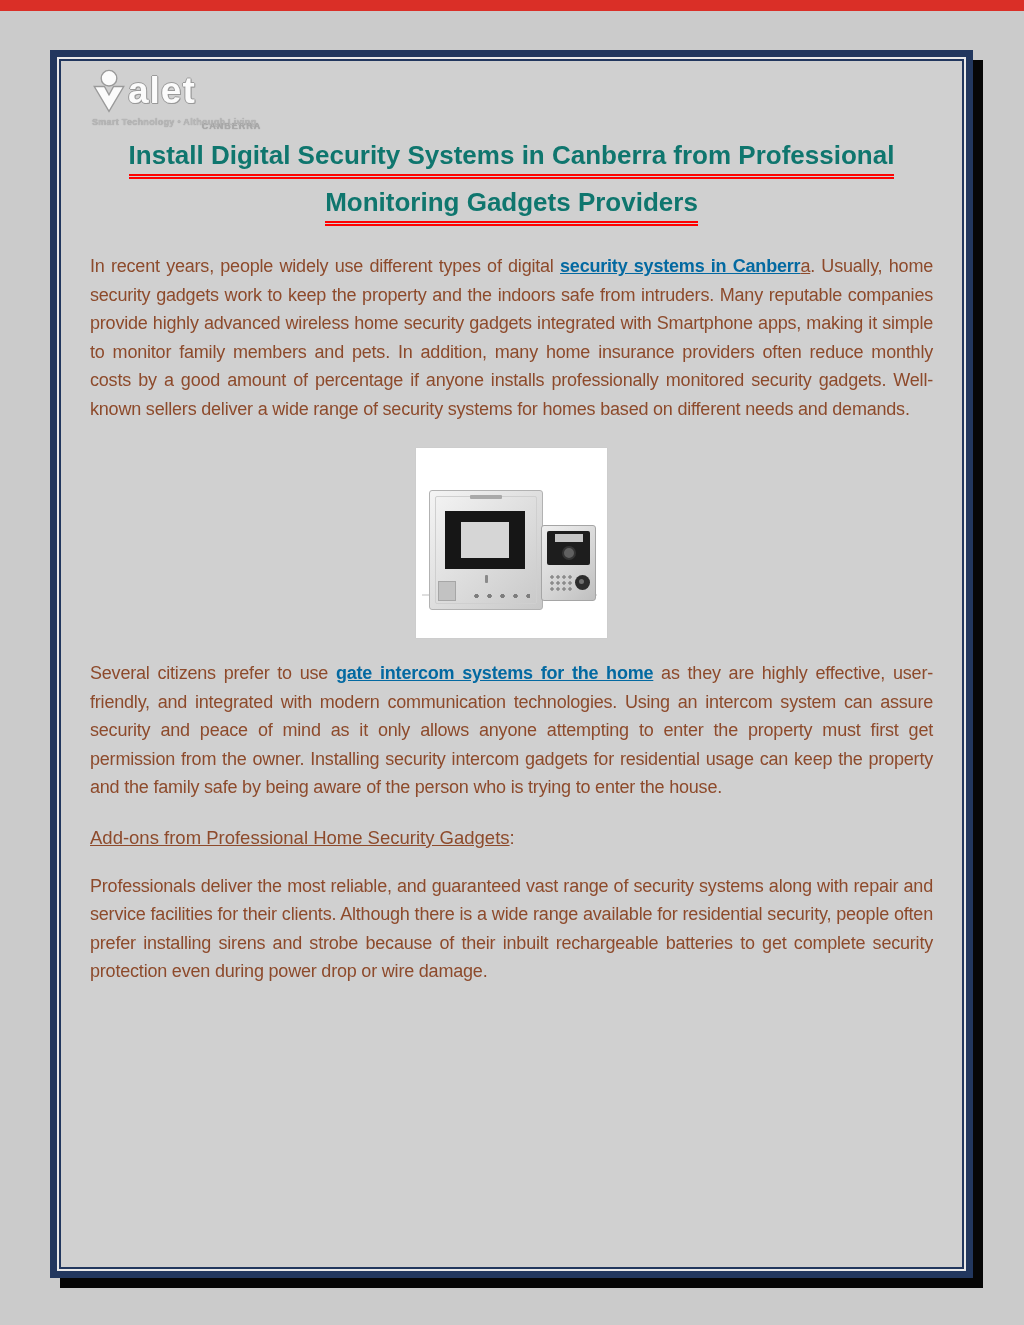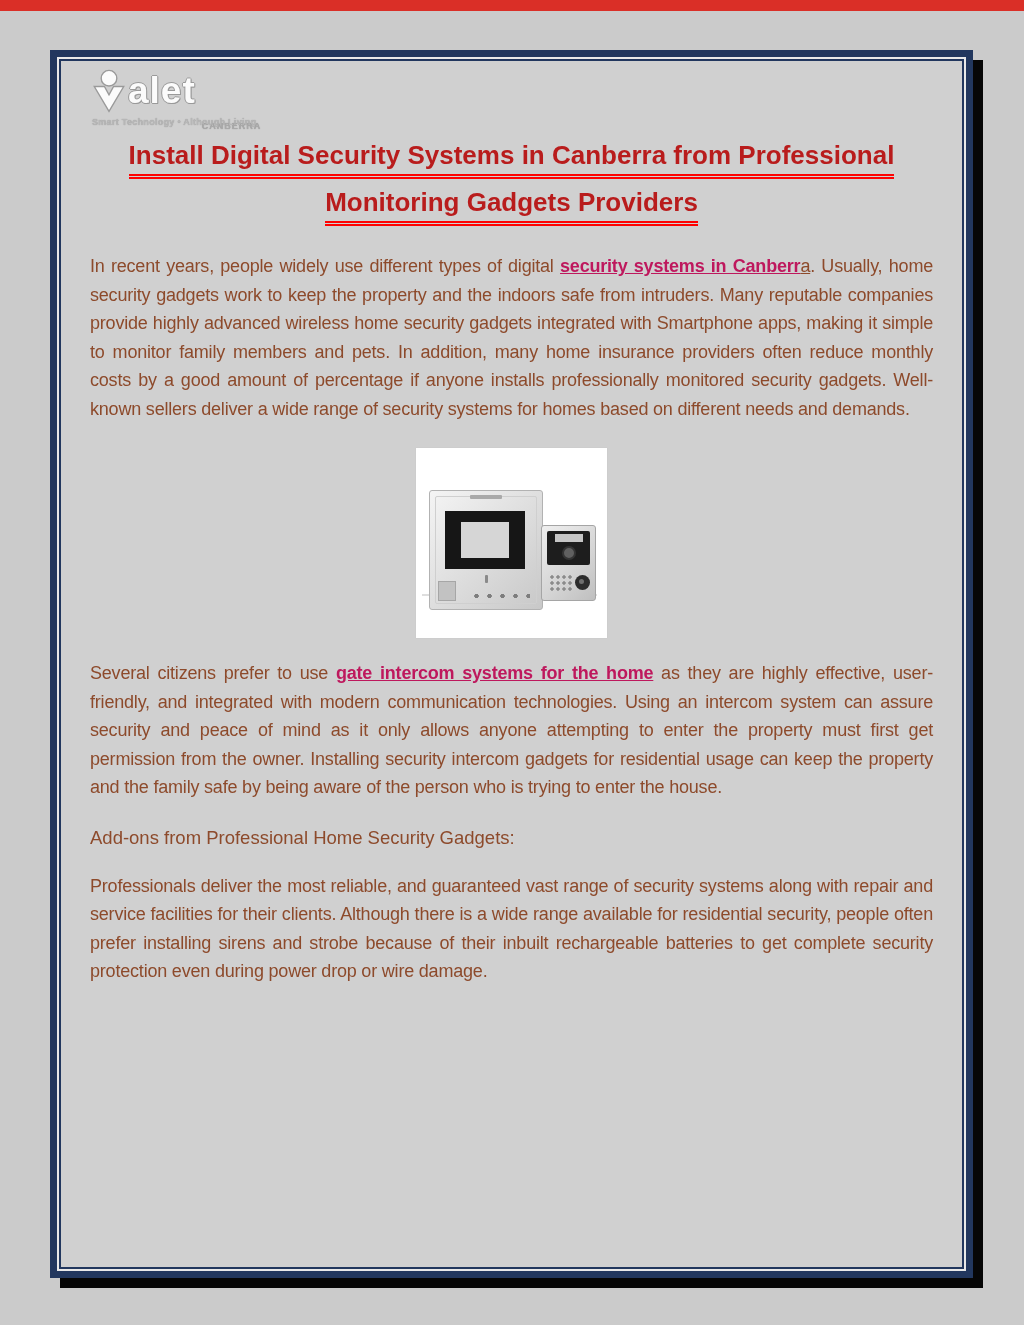--- a/index.html
+++ b/index.html
@@ -68,21 +68,21 @@
     text-shadow:0 0 1px #909090;
     letter-spacing:0.3px;
   }
   
   .title{
     margin:14px 0 0 0;
     text-align:center;
     font-size:26px;
     line-height:36px;
     font-weight:bold;
-    color:#b91c1c;
+    color:#0f766e;
   }
   .title-line{
     display:inline-block;
     white-space:nowrap;
     border-bottom:5px double #fe0202;
     padding-bottom:1px;
     margin-bottom:5px;
     cursor:pointer;
   }
   
@@ -90,32 +90,32 @@
     margin:21px 0 0 0;
     color:#8d4a2b;
     font-size:18px;
     line-height:28.5px;
     letter-spacing:-0.2px;
     text-align:justify;
   }
   .doc-link{
     font-weight:bold;
     text-decoration:underline;
-    color:#be185d;
+    color:#0369a1;
     cursor:pointer;
   }
   .u-tail{text-decoration:underline;cursor:pointer;}
   .sub-heading{
     margin:23px 0 0 0;
     color:#8d4a2b;
     font-size:18.5px;
     line-height:26px;
     text-align:left;
   }
-  .hu{margin-top:44px;}
+  .hu{text-decoration:underline;margin-top:44px;}
   
   .photo{
     width:191px;height:190px;
     background:#ffffff;
     margin:25px auto 0 auto;
     position:relative;
     box-shadow:0 0 1px #bdbdbd;
   }
   .shelf-line{
     position:absolute;left:6px;right:10px;bottom:42px;

